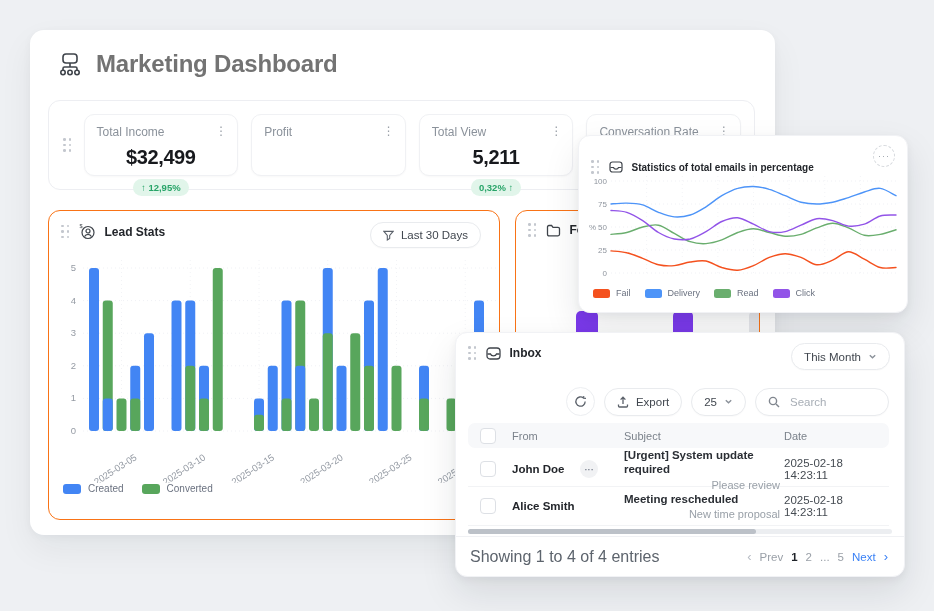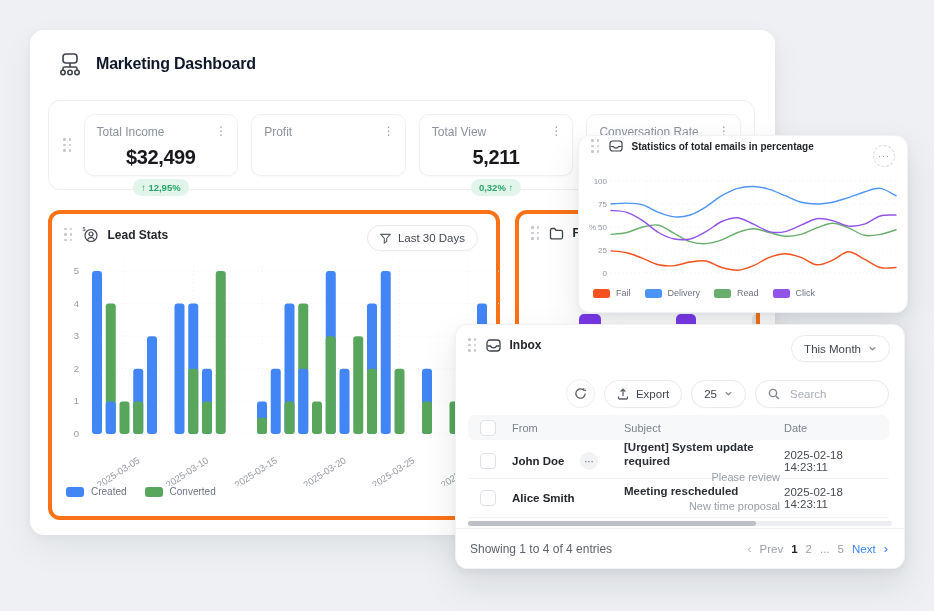--- a/index.html
+++ b/index.html
@@ -10,21 +10,21 @@
   }
   .stage{position:absolute;inset:0;}
 
   
   .dashboard{
     position:absolute;left:30px;top:30px;width:745px;height:505px;
     background:#fff;border-radius:14px;
     box-shadow:0 2px 8px rgba(20,26,40,.04),0 14px 34px rgba(20,26,40,.06);
   }
   .dash-header{position:absolute;left:26px;top:20px;display:flex;align-items:center;gap:12px;}
-  .dash-title{font-size:16px;font-weight:700;letter-spacing:-.2px;color:#0f172a;}
+  .dash-title{font-size:24px;font-weight:700;letter-spacing:-.2px;color:#737373;}
   .icon{display:inline-flex;align-items:center;justify-content:center;}
 
   
   .handle{display:grid;grid-template-columns:repeat(2,3px);grid-auto-rows:3px;gap:2.5px;cursor:grab;}
   .handle i{width:2.6px;height:2.6px;border-radius:50%;background:#c3c7ce;}
 
   
   .stats-row{
     position:absolute;left:18px;top:70px;width:705px;height:88px;
     border:1px solid #edeef2;border-radius:12px;background:#fff;
@@ -38,21 +38,21 @@
   .stat-title{font-size:12px;color:#8b929b;}
   .kebab{position:absolute;right:8px;top:8px;width:16px;height:16px;color:#9aa0a8;font-size:12px;line-height:16px;text-align:center;cursor:pointer;}
   .stat-line{display:flex;align-items:center;gap:10px;margin-top:7px;flex-direction:column;}
   .stat-value{font-size:20px;font-weight:700;letter-spacing:-.4px;color:#17191d;}
   .badge{font-size:9.5px;font-weight:700;padding:3px 8px;border-radius:9px;white-space:nowrap;}
   .badge.up{background:#e1f5ea;color:#27a468;}
   .badge.down{background:#fdeae5;color:#f25a41;}
 
   
   .panel{
-    position:absolute;border:4px solid #f97316;border-radius:12px;background:#fff;box-sizing:border-box;
+    position:absolute;border:1px solid #f97316;border-radius:12px;background:#fff;box-sizing:border-box;
   }
   .panel-head{position:absolute;left:12px;top:12px;display:flex;align-items:center;gap:9px;}
   .panel-title{font-size:12px;font-weight:700;color:#23262b;}
 
   .lead-panel{left:18px;top:180px;width:452px;height:310px;}
   .pill{
     display:inline-flex;align-items:center;gap:7px;border:1px solid #e9ebee;border-radius:14px;
     background:#fff;font-size:11.5px;color:#41474f;padding:0 12px;height:26px;box-sizing:border-box;cursor:pointer;
     box-shadow:0 1px 1px rgba(20,26,40,.02);
   }
@@ -77,21 +77,21 @@
   .dots-btn{
     position:absolute;right:12px;top:9px;width:20px;height:20px;border:1px dashed #d7dade;border-radius:50%;
     font-size:9px;color:#9aa0a8;display:flex;align-items:center;justify-content:center;cursor:pointer;letter-spacing:1px;
   }
   .email-chart{position:absolute;left:6px;top:26px;}
   .email-legend{position:absolute;left:14px;top:152px;display:flex;gap:14px;align-items:center;}
   .email-legend .item{display:flex;align-items:center;gap:6px;font-size:9px;color:#6b7280;}
   .email-legend .chip{width:17px;height:9px;border-radius:2.5px;}
 
   
-  .inbox-panel{left:455px;top:324px;width:450px;height:245px;z-index:6;}
+  .inbox-panel{left:455px;top:332px;width:450px;height:245px;z-index:6;}
   .inbox-period{position:absolute;right:14px;top:10px;height:27px;border-radius:14px;}
   .chev{width:9px;height:9px;flex:0 0 auto;}
   .toolbar{position:absolute;left:0;top:54px;right:15px;display:flex;justify-content:flex-end;align-items:center;gap:9px;}
   .round-btn{width:29px;height:29px;border:1px solid #eceef1;border-radius:50%;background:#fff;display:flex;align-items:center;justify-content:center;cursor:pointer;}
   .search-pill{width:134px;gap:8px;height:28px;}
   .search-pill input{border:0;outline:0;width:90px;font-size:11.5px;color:#41474f;font-family:inherit;background:transparent;}
   .search-pill input::placeholder{color:#a8aeb6;}
 
   .table{position:absolute;left:12px;right:15px;top:90px;}
   .trow{display:grid;grid-template-columns:40px 112px 160px 1fr;align-items:center;}
@@ -105,21 +105,21 @@
   .prev-line{font-size:11px;font-weight:400;color:#99a0a8;margin-top:2px;text-align:right;}
   .date-cell{font-size:11.5px;color:#454b52;}
 
   .hscroll{position:absolute;left:12px;right:12px;top:196px;height:5px;border-radius:3px;background:#eceef1;}
   .hscroll .thumb{position:absolute;left:0;top:0;height:5px;width:68%;border-radius:3px;background:#bcc1c8;cursor:pointer;}
 
   .inbox-footer{
     position:absolute;left:0;right:0;bottom:0;height:39px;border-top:1px solid #f0f1f4;
     display:flex;align-items:center;justify-content:space-between;padding:0 16px 0 14px;
   }
-  .summary{font-size:12px;color:#5d646d;text-align:center;}
+  .summary{font-size:16px;color:#5d646d;text-align:center;}
   .pager{display:flex;align-items:center;gap:8px;font-size:11.5px;color:#9aa0a8;}
   .pager span{cursor:pointer;}
   .pg-arrow{color:#b7bcc4;font-size:13px;}
   .pg-current{color:#1f2329;font-weight:700;}
   .pg-next{color:#3b82f6;font-weight:500;}
   .pg-arrow.next{color:#3b82f6;}
   svg text{font-family:"Liberation Sans","DejaVu Sans",sans-serif;}
 </style>
 </head>
 <body>
@@ -296,21 +296,21 @@
           </span>
         <span class="item">
             <span class="chip" style="background: rgb(88, 166, 92);"></span>
             <span>Converted</span>
           </span>
       </div>
     </div>
   </div>
 
   <div class="overlay email-panel">
-    <div class="panel-head" style="top:3px;">
+    <div class="panel-head" style="top:24px;">
       <span class="handle">
           <i></i>
           <i></i>
           <i></i>
           <i></i>
           <i></i>
           <i></i>
         </span>
       <span class="icon">
         <svg width="14" height="12" viewBox="0 0 14 12" fill="none" stroke="#3f444b" stroke-width="1.2">

